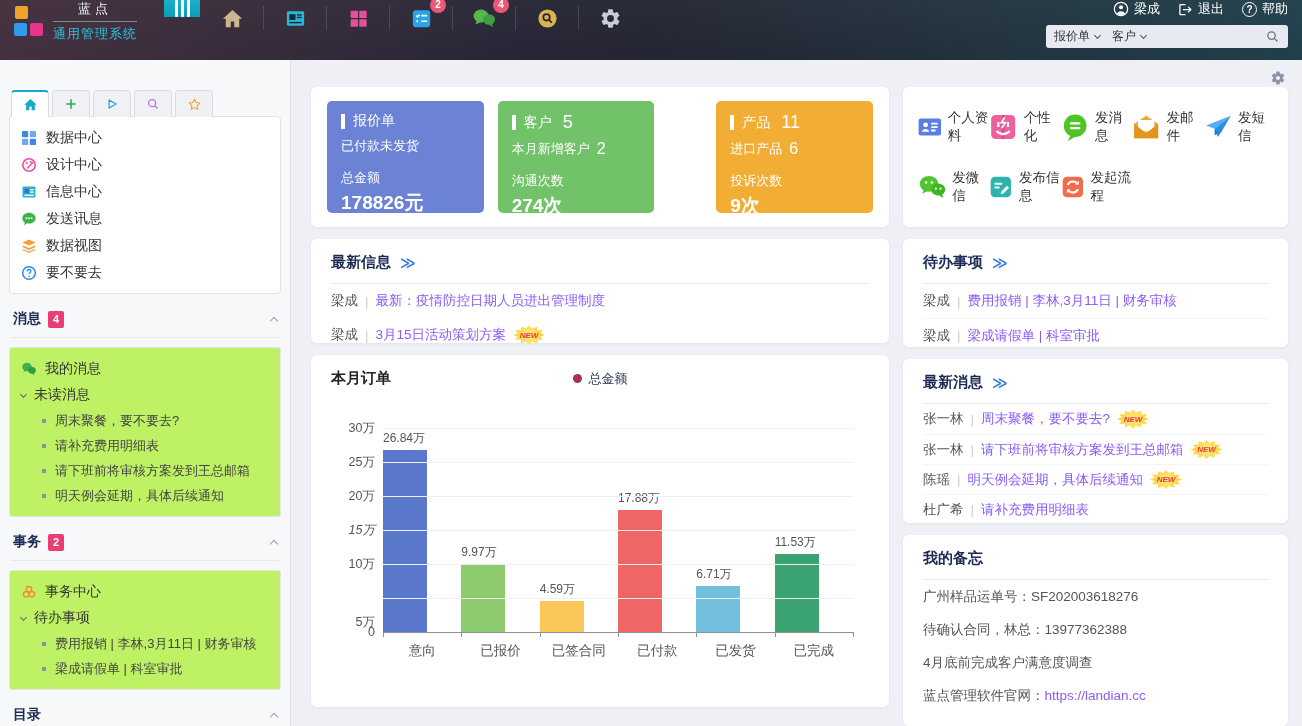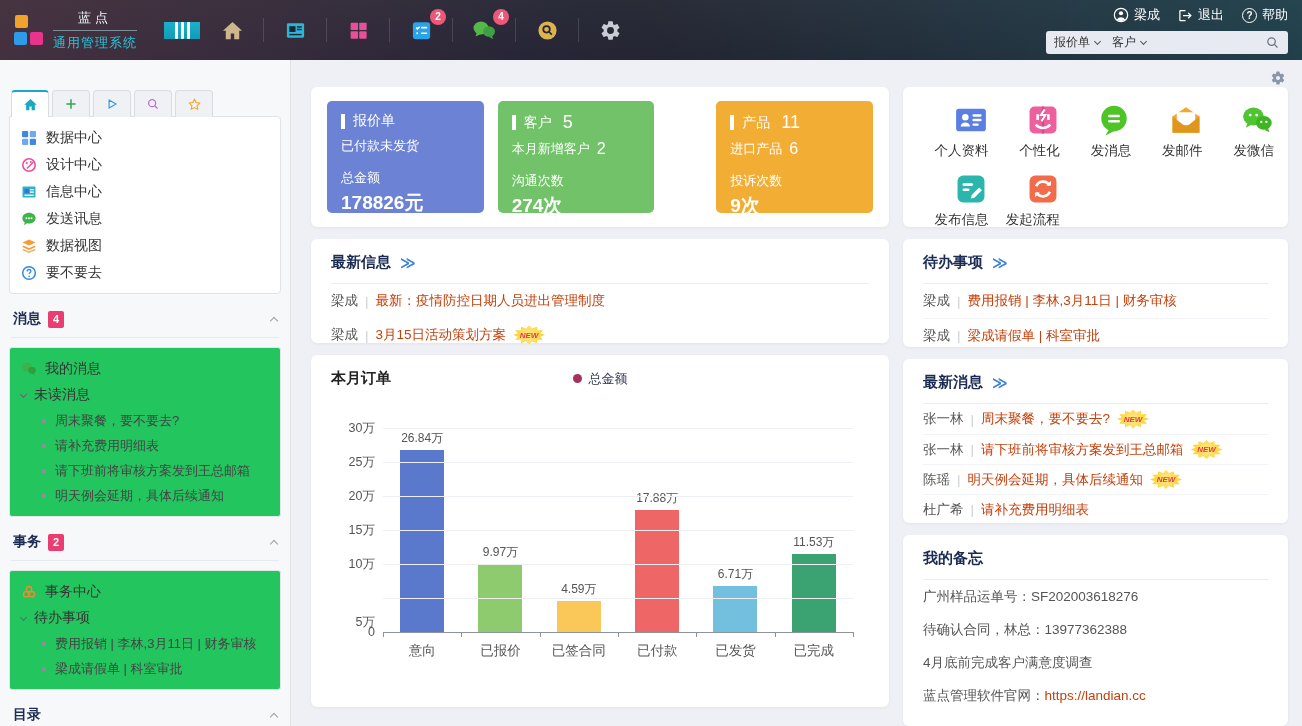--- a/index.html
+++ b/index.html
@@ -1,20 +1,20 @@
 <!DOCTYPE html>
 <html><head>
 <meta charset="utf-8">
 <style>
 *{margin:0;padding:0;box-sizing:border-box}
 html,body{width:1302px;height:726px;overflow:hidden}
 body{font-family:"Liberation Sans","DejaVu Sans",sans-serif;font-size:14px;color:#333;background:#eef0f5}
 
 
-.topnav{height:60px;display:flex;align-items:center;color:#fff;position:relative;
+.topnav{height:60px;display:flex;align-items:flex-start;color:#fff;position:relative;
  background:
   linear-gradient(115deg,rgba(120,70,60,.30),rgba(0,0,0,0) 42%),
   linear-gradient(250deg,rgba(30,110,120,.38),rgba(0,0,0,0) 50%),
   linear-gradient(25deg,rgba(70,45,95,.35),rgba(0,0,0,0) 55%),
   linear-gradient(180deg,#2a2c38,#222430);}
 .logo{width:158px;display:flex;align-items:center;gap:9px;padding-left:14px;cursor:pointer}
 .logo-squares{position:relative;width:30px;height:31px;flex:0 0 30px}
 .sq{position:absolute;width:13px;height:13px;border-radius:2px}
 .sq-o{left:1px;top:0;background:#efa32b}
 .sq-b{left:0;top:17px;background:#2f9be8}
@@ -53,21 +53,21 @@
 
 .tabs{display:flex;gap:3px;padding-left:2px}
 .tab{width:38px;height:27px;border:1px solid #d8dce2;border-bottom:none;border-radius:4px 4px 0 0;background:#eff1f4;display:flex;align-items:center;justify-content:center;cursor:pointer}
 .tab.active{background:#fff;border-top:2px solid #17a9c4}
 .side-panel{background:#fff;border:1px solid #dfe3e8;border-radius:0 4px 4px 4px;padding:7px 11px;margin-top:-1px}
 .menu-item{display:flex;align-items:center;gap:9px;height:27px;font-size:14px;color:#333;cursor:pointer}
 .section-head{display:flex;align-items:center;margin:16px 2px 0;padding:0 2px 9px;border-bottom:1px solid #e6e9ee}
 .section-title{font-size:14px;font-weight:bold;color:#1d2c55}
 .count-badge{background:#ea3d71;color:#fff;font-size:11px;line-height:1;padding:3px 5px;border-radius:2px;margin-left:7px;font-weight:bold}
 .section-head .chev{margin-left:auto}
-.side-panel2{background:#22c55e;border:1px solid #e2e5ea;border-radius:3px;padding:8px 11px;margin-top:9px}
+.side-panel2{background:#bef264;border:1px solid #e2e5ea;border-radius:3px;padding:8px 11px;margin-top:9px}
 .trow{display:flex;align-items:center;gap:8px;height:26px;font-size:14px;color:#333;cursor:pointer}
 .trow .chev{width:5px;height:5px;border-color:#666;margin-top:-2px}
 .bullet-row{display:flex;align-items:center;gap:9px;height:25px;font-size:13px;color:#444;padding-left:21px;cursor:pointer}
 .bullet{width:4px;height:4px;background:#8a8f98;flex:0 0 4px}
 
 
 .stats{display:flex;gap:14px;padding:14px 16px;height:140px}
 .stat-card{flex:1;border-radius:5px;color:#fff;padding:11px 14px;display:flex;flex-direction:column;cursor:pointer}
 .stat-title-row{display:flex;align-items:center;gap:8px;font-size:14px}
 .tbar{width:4px;height:15px;background:#fff;flex:0 0 4px}
@@ -77,41 +77,41 @@
 .stat-hr{height:1px;background:rgba(255,255,255,.55);margin:7px 0 7px}
 .stat-label{font-size:13px}
 .stat-value{font-size:19px;font-weight:bold;margin-top:3px}
 
 
 .panel-head{display:flex;align-items:center;gap:9px;font-size:15px;font-weight:bold;color:#1d2c55;padding-bottom:11px;border-bottom:1px solid #e9ecf1}
 .more{color:#3c82d8;font-size:15px;cursor:pointer}
 .item-row{display:flex;align-items:center;min-height:34px;font-size:13.5px;color:#555}
 .rowsep .item-row + .item-row{border-top:1px solid #f1f3f7}
 .pipe{color:#c9ced6;margin:0 7px}
-.ilink{color:#c2410c;cursor:pointer}
+.ilink{color:#8b5cf6;cursor:pointer}
 .new-badge{display:inline-flex;align-items:center;justify-content:center;width:32px;height:19px;margin-left:7px;background:radial-gradient(circle,#ffe47a 20%,#ffd234 70%);color:#e23c3c;font-size:8px;font-weight:bold;font-style:italic;flex:0 0 32px;
  clip-path:polygon(100% 50%,84.8% 59.3%,93.3% 75%,75.5% 75.5%,75% 93.3%,59.3% 84.8%,50% 100%,40.7% 84.8%,25% 93.3%,24.5% 75.5%,6.7% 75%,15.2% 59.3%,0% 50%,15.2% 40.7%,6.7% 25%,24.5% 24.5%,25% 6.7%,40.7% 15.2%,50% 0%,59.3% 15.2%,75% 6.7%,75.5% 24.5%,93.3% 25%,84.8% 40.7%)}
 
 
 .actions{height:140px;padding:16px 14px;display:grid;grid-template-columns:repeat(5,1fr);row-gap:12px}
-.action{display:flex;flex-direction:column;align-items:flex-end;gap:5px;cursor:pointer}
+.action{display:flex;flex-direction:row;align-items:center;gap:5px;cursor:pointer}
 .action-label{font-size:13.5px;color:#333}
 
 
 .chartp{height:352px}
 .chart-head{display:flex;align-items:center;position:relative}
 .chart-title{font-size:15px;font-weight:bold;color:#222}
 .legend{position:absolute;left:0;right:0;display:flex;justify-content:center;align-items:center;gap:7px;font-size:13px;color:#2b3550;pointer-events:none}
 .legend-dot{width:9px;height:9px;border-radius:50%}
 .chart-wrap{margin-top:40px;padding-left:52px;padding-right:16px}
 .chart-plot{height:205px;position:relative;border-bottom:1px solid #8d939e}
 .gline{position:absolute;left:0;right:0;height:1px;background:#edeff3}
 .ylab{position:absolute;left:-52px;width:44px;text-align:right;font-size:12.5px;color:#555;transform:translateY(-50%)}
 .chart-bars{position:absolute;left:0;right:0;top:0;bottom:0;display:flex}
-.bcol{flex:1;display:flex;flex-direction:column;align-items:center;justify-content:flex-end;height:100%}
+.bcol{flex:1;display:flex;flex-direction:column;align-items:flex-start;justify-content:flex-end;height:100%}
 .bval{font-size:12px;color:#555;margin-bottom:3px}
 .bar{width:44px}
 .tick{position:absolute;bottom:-5px;width:1px;height:5px;background:#8d939e}
 .chart-xlabels{display:flex;margin-top:9px}
 .xlab{flex:1;text-align:center;font-size:13.5px;color:#555}
 
 
 .memo-line{display:flex;align-items:center;min-height:33px;font-size:13.5px;color:#555}
 .icon16{width:16px;height:16px;flex:0 0 16px}
 .icon34{width:34px;height:34px}
@@ -513,21 +513,21 @@
                       <div class="bar" style="height: 38.4333%; background: rgb(59, 162, 114);"></div>
                     </div>
                   </div>
               <div class="gline" style="top: 0%;"></div>
                   <div class="ylab" style="top: 0%;">30万</div>
                   <div class="gline" style="top: 16.6667%;"></div>
                   <div class="ylab" style="top: 16.6667%;">25万</div>
                   <div class="gline" style="top: 33.3333%;"></div>
                   <div class="ylab" style="top: 33.3333%;">20万</div>
                   <div class="gline" style="top: 50%;"></div>
-                  <div class="ylab" style="top: 50%;">15万</div>
+                  <div class="ylab" style="top: 50%; font-style: italic;">15万</div>
                   <div class="gline" style="top: 66.6667%;"></div>
                   <div class="ylab" style="top: 66.6667%;">10万</div>
                   <div class="gline" style="top: 83.3333%;"></div>
                   <div class="ylab" style="top: 83.3333%; margin-top: 24px;">5万</div>
                   <div class="ylab" style="top: 100%;">0</div>
                   <div class="tick" style="left: 0%;"></div>
                   <div class="tick" style="left: 16.6667%;"></div>
                   <div class="tick" style="left: 33.3333%;"></div>
                   <div class="tick" style="left: 50%;"></div>
                   <div class="tick" style="left: 66.6667%;"></div>
@@ -582,20 +582,28 @@
             <div class="action">
               <svg class="icon34" viewBox="0 0 24 24">
                   <path d="M2.5 9.5L12 3l9.5 6.5V21h-19z" fill="#f3a72e"></path>
                   <rect x="5.5" y="6.5" width="13" height="9" rx="1" fill="#fff"></rect>
                   <path d="M2.5 9.5V21h19V9.5L12 17z" fill="#e0961d"></path>
                 </svg>
               <span class="action-label">发邮件</span>
             </div>
             <div class="action">
               <svg class="icon34" viewBox="0 0 24 24">
+                  <path d="M22 3L2.5 10.8l6.7 2.6z" fill="#55aef2"></path>
+                  <path d="M22 3L9.2 13.4l2.6 6.6 3-4.4z" fill="#2b8fe0"></path>
+                  <path d="M9.2 13.4v5.2l2.6-1.4z" fill="#1c74c4"></path>
+                </svg>
+              <span class="action-label">发短信</span>
+            </div>
+            <div class="action">
+              <svg class="icon34" viewBox="0 0 24 24">
                   <ellipse cx="9.5" cy="9.5" rx="7.3" ry="6.3" fill="#4fc532"></ellipse>
                   <path d="M5.5 13.8l-1.4 3.6 4-2z" fill="#4fc532"></path>
                   <circle cx="7.2" cy="8.5" r="1" fill="#fff"></circle>
                   <circle cx="11.8" cy="8.5" r="1" fill="#fff"></circle>
                   <ellipse cx="16.8" cy="14" rx="5.6" ry="4.8" fill="#3fb523"></ellipse>
                   <path d="M19.8 17.6l1 3-3.4-1.6z" fill="#3fb523"></path>
                   <circle cx="15" cy="13.3" r=".85" fill="#fff"></circle>
                   <circle cx="18.6" cy="13.3" r=".85" fill="#fff"></circle>
                 </svg>
               <span class="action-label">发微信</span>

